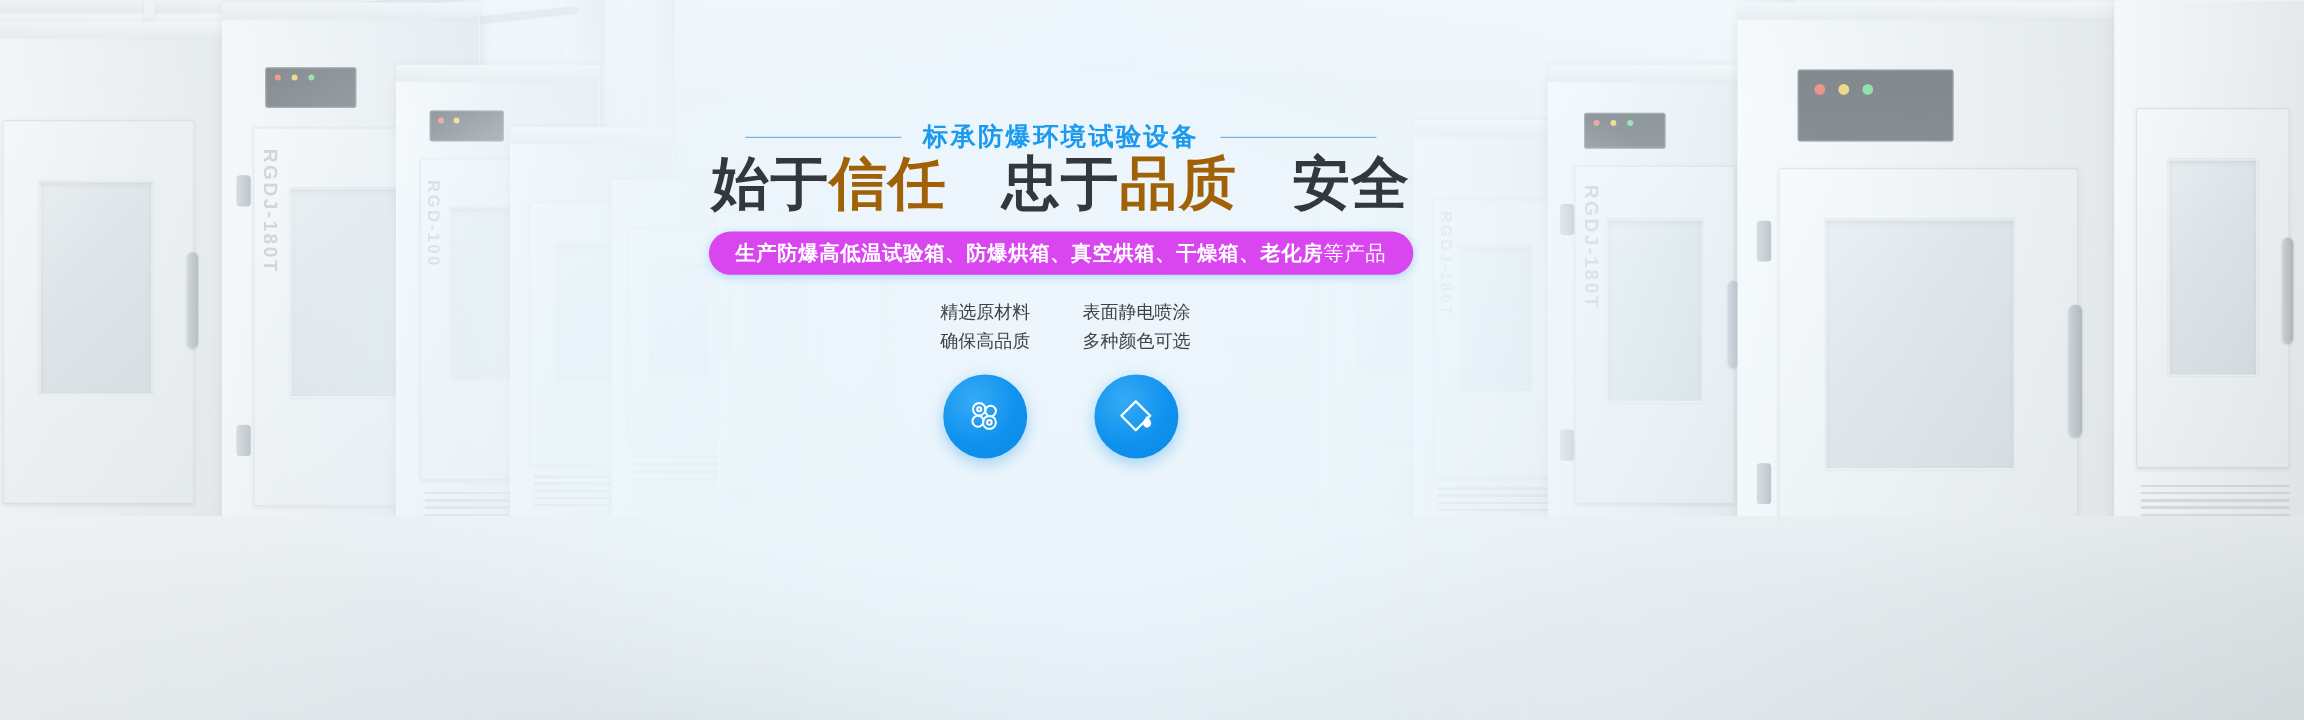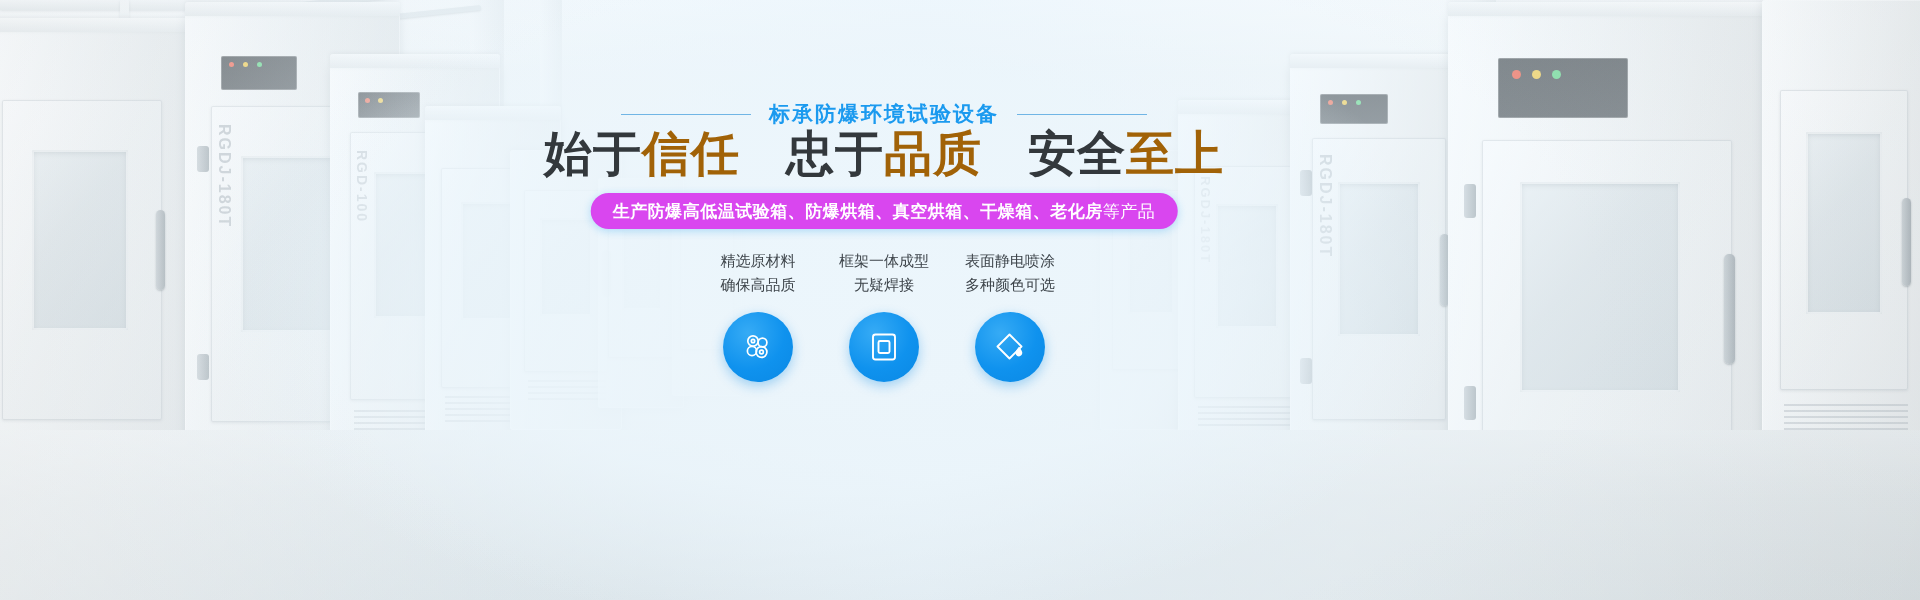--- a/index.html
+++ b/index.html
@@ -342,21 +342,20 @@
         <span class="hl-blue">信任</span>
       </span>
       <span class="hl-gap"></span>
       <span class="hl-group">
         <span class="hl-dark">忠于</span>
         <span class="hl-blue">品质</span>
       </span>
       <span class="hl-gap"></span>
       <span class="hl-group">
         <span class="hl-dark">安全</span>
-        <span class="hl-blue">至上</span>
       </span>
     </div>
 
     <div class="pill">
       <span class="pill-strong">生产防爆高低温试验箱、防爆烘箱、真空烘箱、干燥箱、老化房</span>
       <span class="pill-soft">等产品</span>
     </div>
 
     <div class="features">
 
@@ -372,34 +371,20 @@
                 <circle cx="21.5" cy="12.5" r="4.4"></circle>
               <circle cx="11" cy="21" r="4.6"></circle>
                 <circle cx="20.5" cy="22" r="5.4"></circle>
               <circle cx="12" cy="11" r="1.7"></circle>
                 <circle cx="20.5" cy="22" r="1.9"></circle>
             </svg>
           </span>
         </div>
       </div>
 
-      <div class="feature">
-        <div class="feat-lines">
-          <span>框架一体成型</span>
-          <span>无疑焊接</span>
-        </div>
-        <div class="circle">
-          <span>
-            <svg width="32" height="32" viewBox="0 0 32 32" fill="none" stroke="#ffffff" stroke-width="1.9">
-              <rect x="5" y="3.5" width="22" height="25" rx="2.5"></rect>
-              <rect x="10.5" y="10" width="11" height="12" rx="1.5"></rect>
-            </svg>
-          </span>
-        </div>
-      </div>
 
       <div class="feature">
         <div class="feat-lines">
           <span>表面静电喷涂</span>
           <span>多种颜色可选</span>
         </div>
         <div class="circle">
           <span>
             <svg width="34" height="34" viewBox="0 0 34 34" fill="none" stroke="#ffffff" stroke-width="1.9" stroke-linejoin="round">
               <path d="M16.5 4.5 L28.5 16.5 L16.5 28.5 L4.5 16.5 Z"></path>

